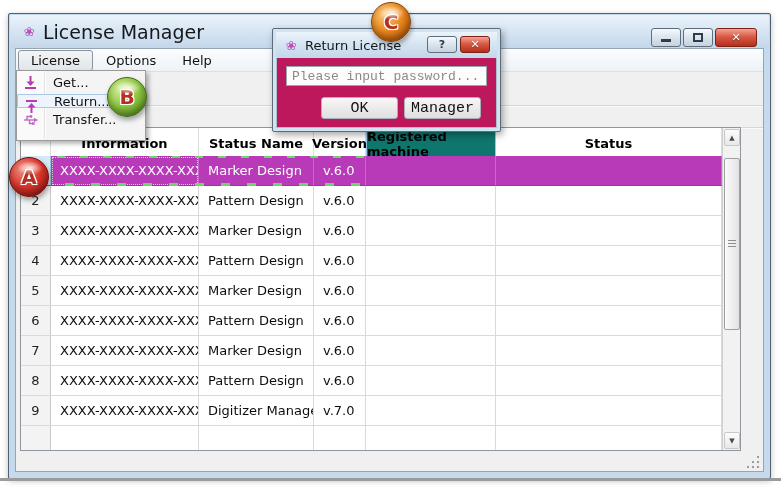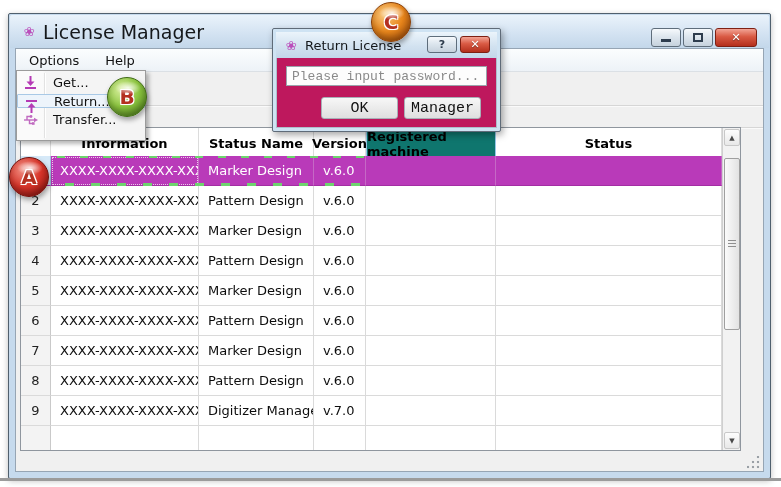--- a/index.html
+++ b/index.html
@@ -153,20 +153,21 @@
       <div class="wbtn max">
           <span class="glyph-max"></span>
         </div>
       <div class="wbtn close">
           <span class="glyph-close">✕</span>
         </div>
     </div>
 
     <div class="client">
       <div class="menubar">
+        <span class="menu-item open">License</span>
         <span class="menu-item">Options</span>
         <span class="menu-item">Help</span>
       </div>
       <div class="etch" style="top:56px;"></div>
       <div class="etch" style="top:78px;"></div>
       <div class="resize-grip"></div>
     </div>
   </div>
 
   <div class="grid">

